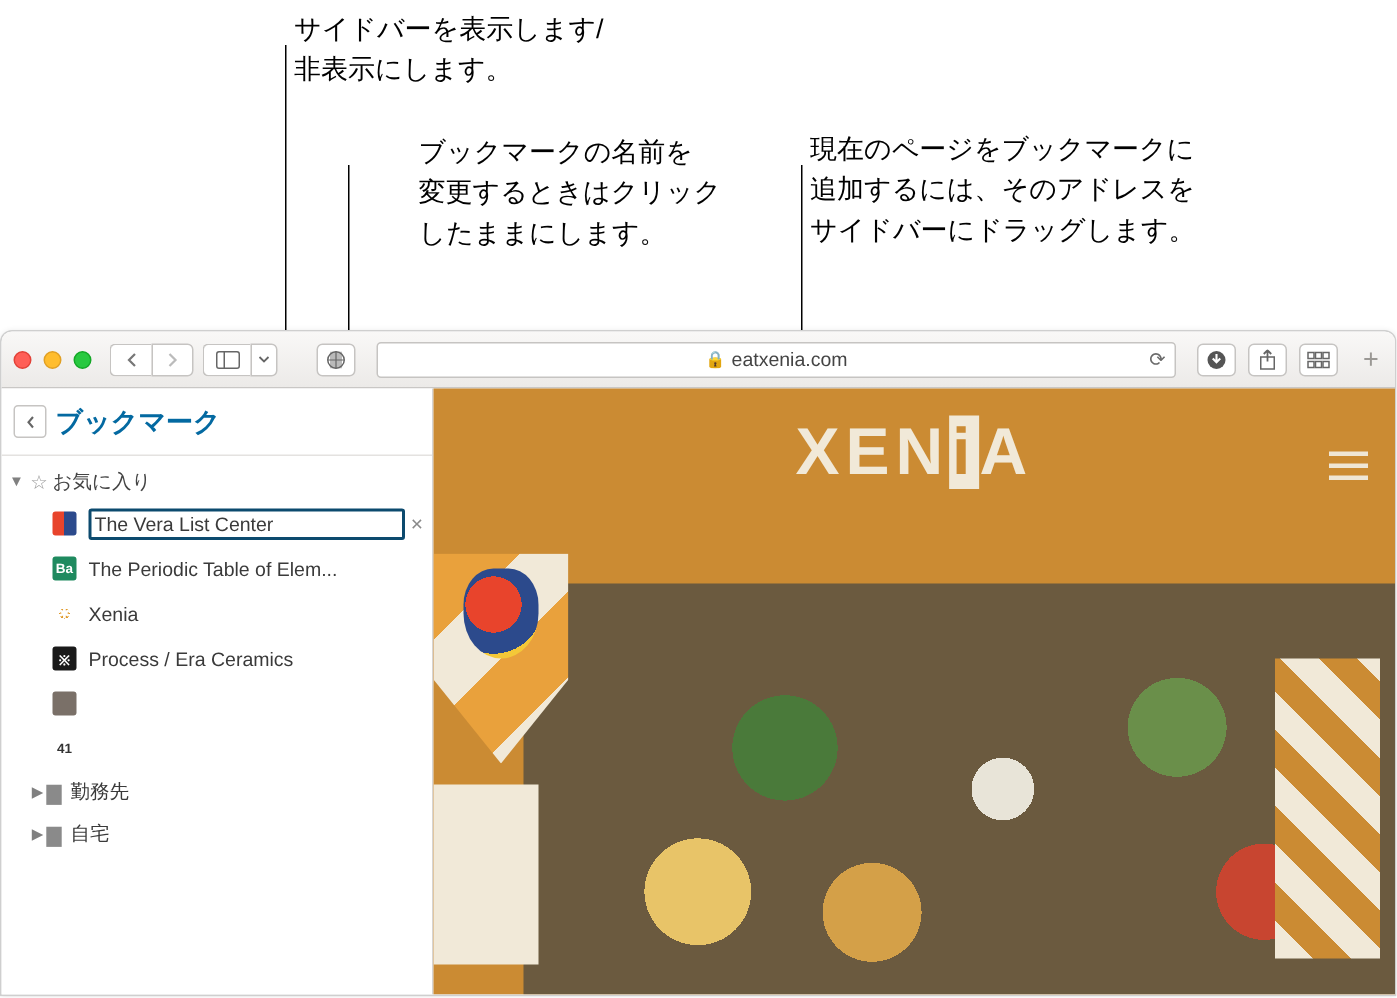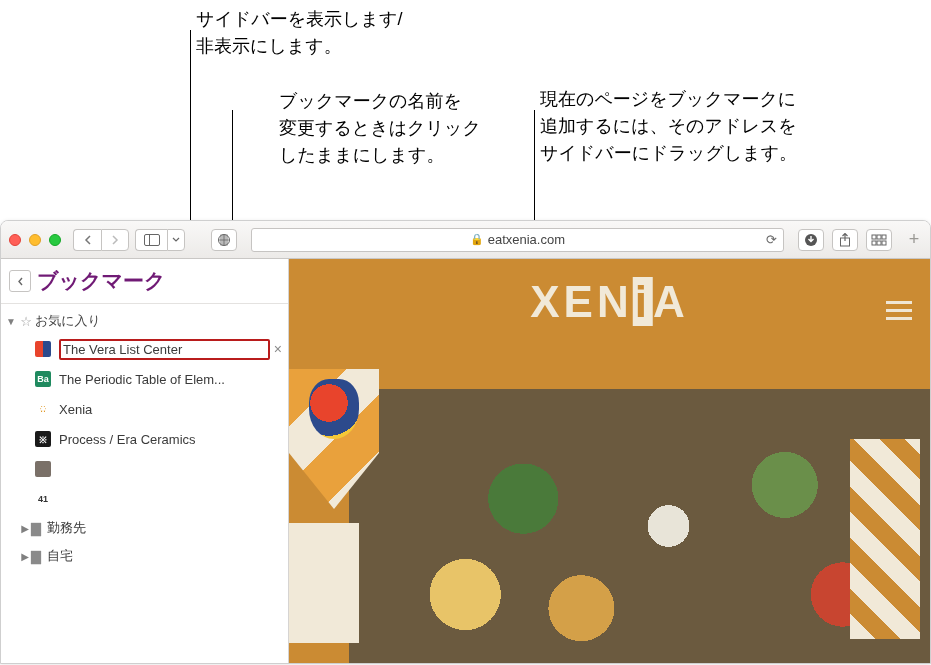--- a/index.html
+++ b/index.html
@@ -21,30 +21,30 @@
   .addr .lock{margin-right:4px;font-size:11px;color:#6a6a6a;}
   .addr .reload{position:absolute;right:6px;color:#6a6a6a;font-size:13px;}
   .circ{width:26px;height:22px;}
   .right-btns{display:flex;gap:8px;}
   .plus{width:24px;height:38px;display:flex;align-items:center;justify-content:center;color:#9a9894;font-size:18px;margin-left:4px;margin-right:-4px;}
 
   .body { display:flex; height:calc(100% - 38px); }
   .sidebar { width:288px; background:#fff; border-right:1px solid #d6d4d2; display:flex; flex-direction:column; }
   .sb-hdr { height:44px; display:flex; align-items:center; padding:0 8px; gap:6px; }
   .back-chip{width:22px;height:22px;border:1px solid #c6c4c2;border-radius:3px;display:flex;align-items:center;justify-content:center;color:#555;background:#fff;font-size:12px;}
-  .sb-title{font-size:21px;font-weight:600;color:#701a75;text-align:right;}
+  .sb-title{font-size:18px;font-weight:600;color:#0369a1;text-align:right;}
   .sep{height:1px;background:#e4e2e0;margin:0;}
   .sb-list{padding:4px 0;}
   .fav-row{display:flex;align-items:center;height:26px;padding:0 4px;font-size:13px;color:#444;}
   .tri{width:12px;text-align:center;color:#808080;font-size:10px;}
   .star{width:18px;text-align:center;color:#9a9a9a;font-size:13px;}
   .bm-row{display:flex;align-items:center;height:30px;padding-left:34px;padding-right:6px;font-size:13px;color:#3a3a3a;position:relative;}
   .bm-row .favicon{width:16px;height:16px;margin-right:8px;border-radius:2px;flex-shrink:0;display:flex;align-items:center;justify-content:center;font-size:9px;color:#fff;font-weight:bold;}
   .bm-row .txt{flex:1;overflow:hidden;text-overflow:ellipsis;white-space:nowrap;}
-  .bm-row.editing .txt{background:#fff;border:2px solid #b91c1c;border-radius:2px;padding:1px 2px;}
+  .bm-row.editing .txt{background:#fff;border:2px solid #0c4a6e;border-radius:2px;padding:1px 2px;}
   .bm-row.editing .close{color:#8a8a8a;font-size:14px;margin-left:4px;}
   .folder-row{display:flex;align-items:center;height:28px;padding-left:18px;font-size:13px;color:#3a3a3a;}
   .folder-row .tri{width:12px;}
   .folder-ico{color:#8a8a8a;margin-right:6px;font-size:13px;}
 
   .content{flex:1;background:#cb8b33;position:relative;overflow:hidden;}
   .hamburger{position:absolute;top:42px;right:18px;display:flex;flex-direction:column;gap:5px;}
   .hamburger span{width:26px;height:3px;background:#efe6d5;}
   .logo{position:absolute;top:18px;left:50%;transform:translateX(-50%);font-size:44px;font-weight:700;letter-spacing:4px;color:#f1e9d8;font-family:Arial Black,sans-serif;}
   .logo .i{color:#cb8b33;background:#f1e9d8;padding:0 2px;}

